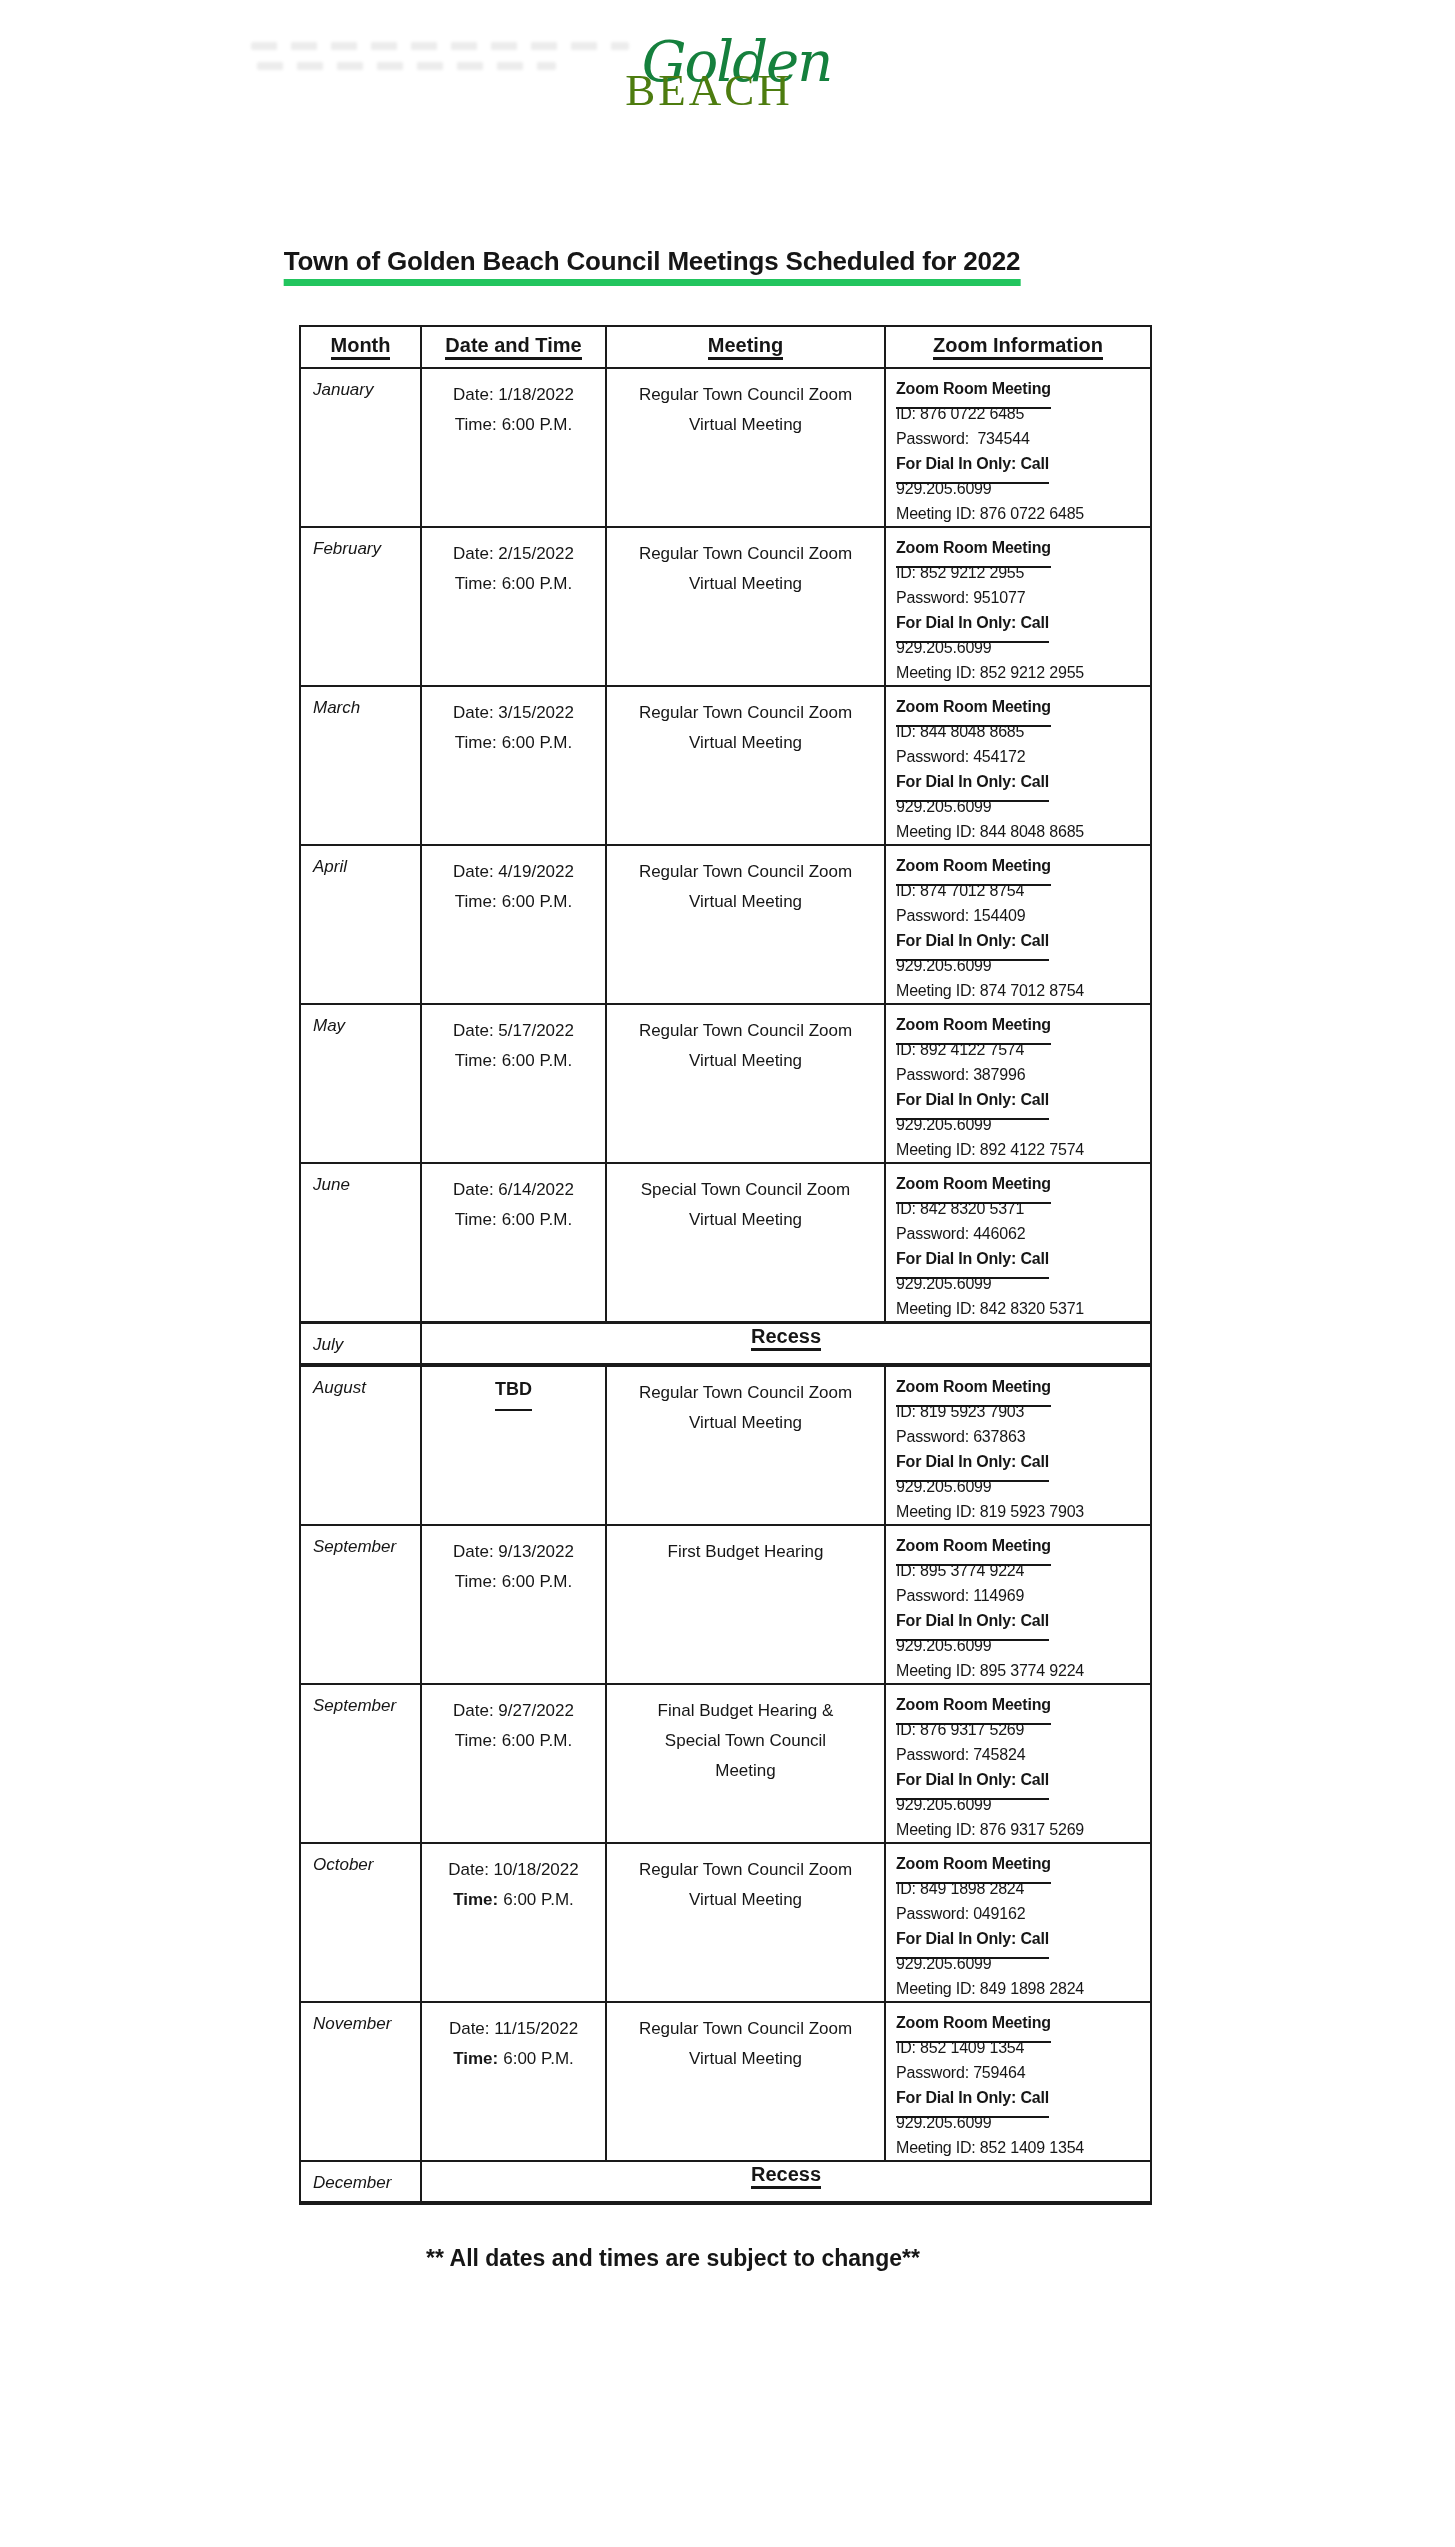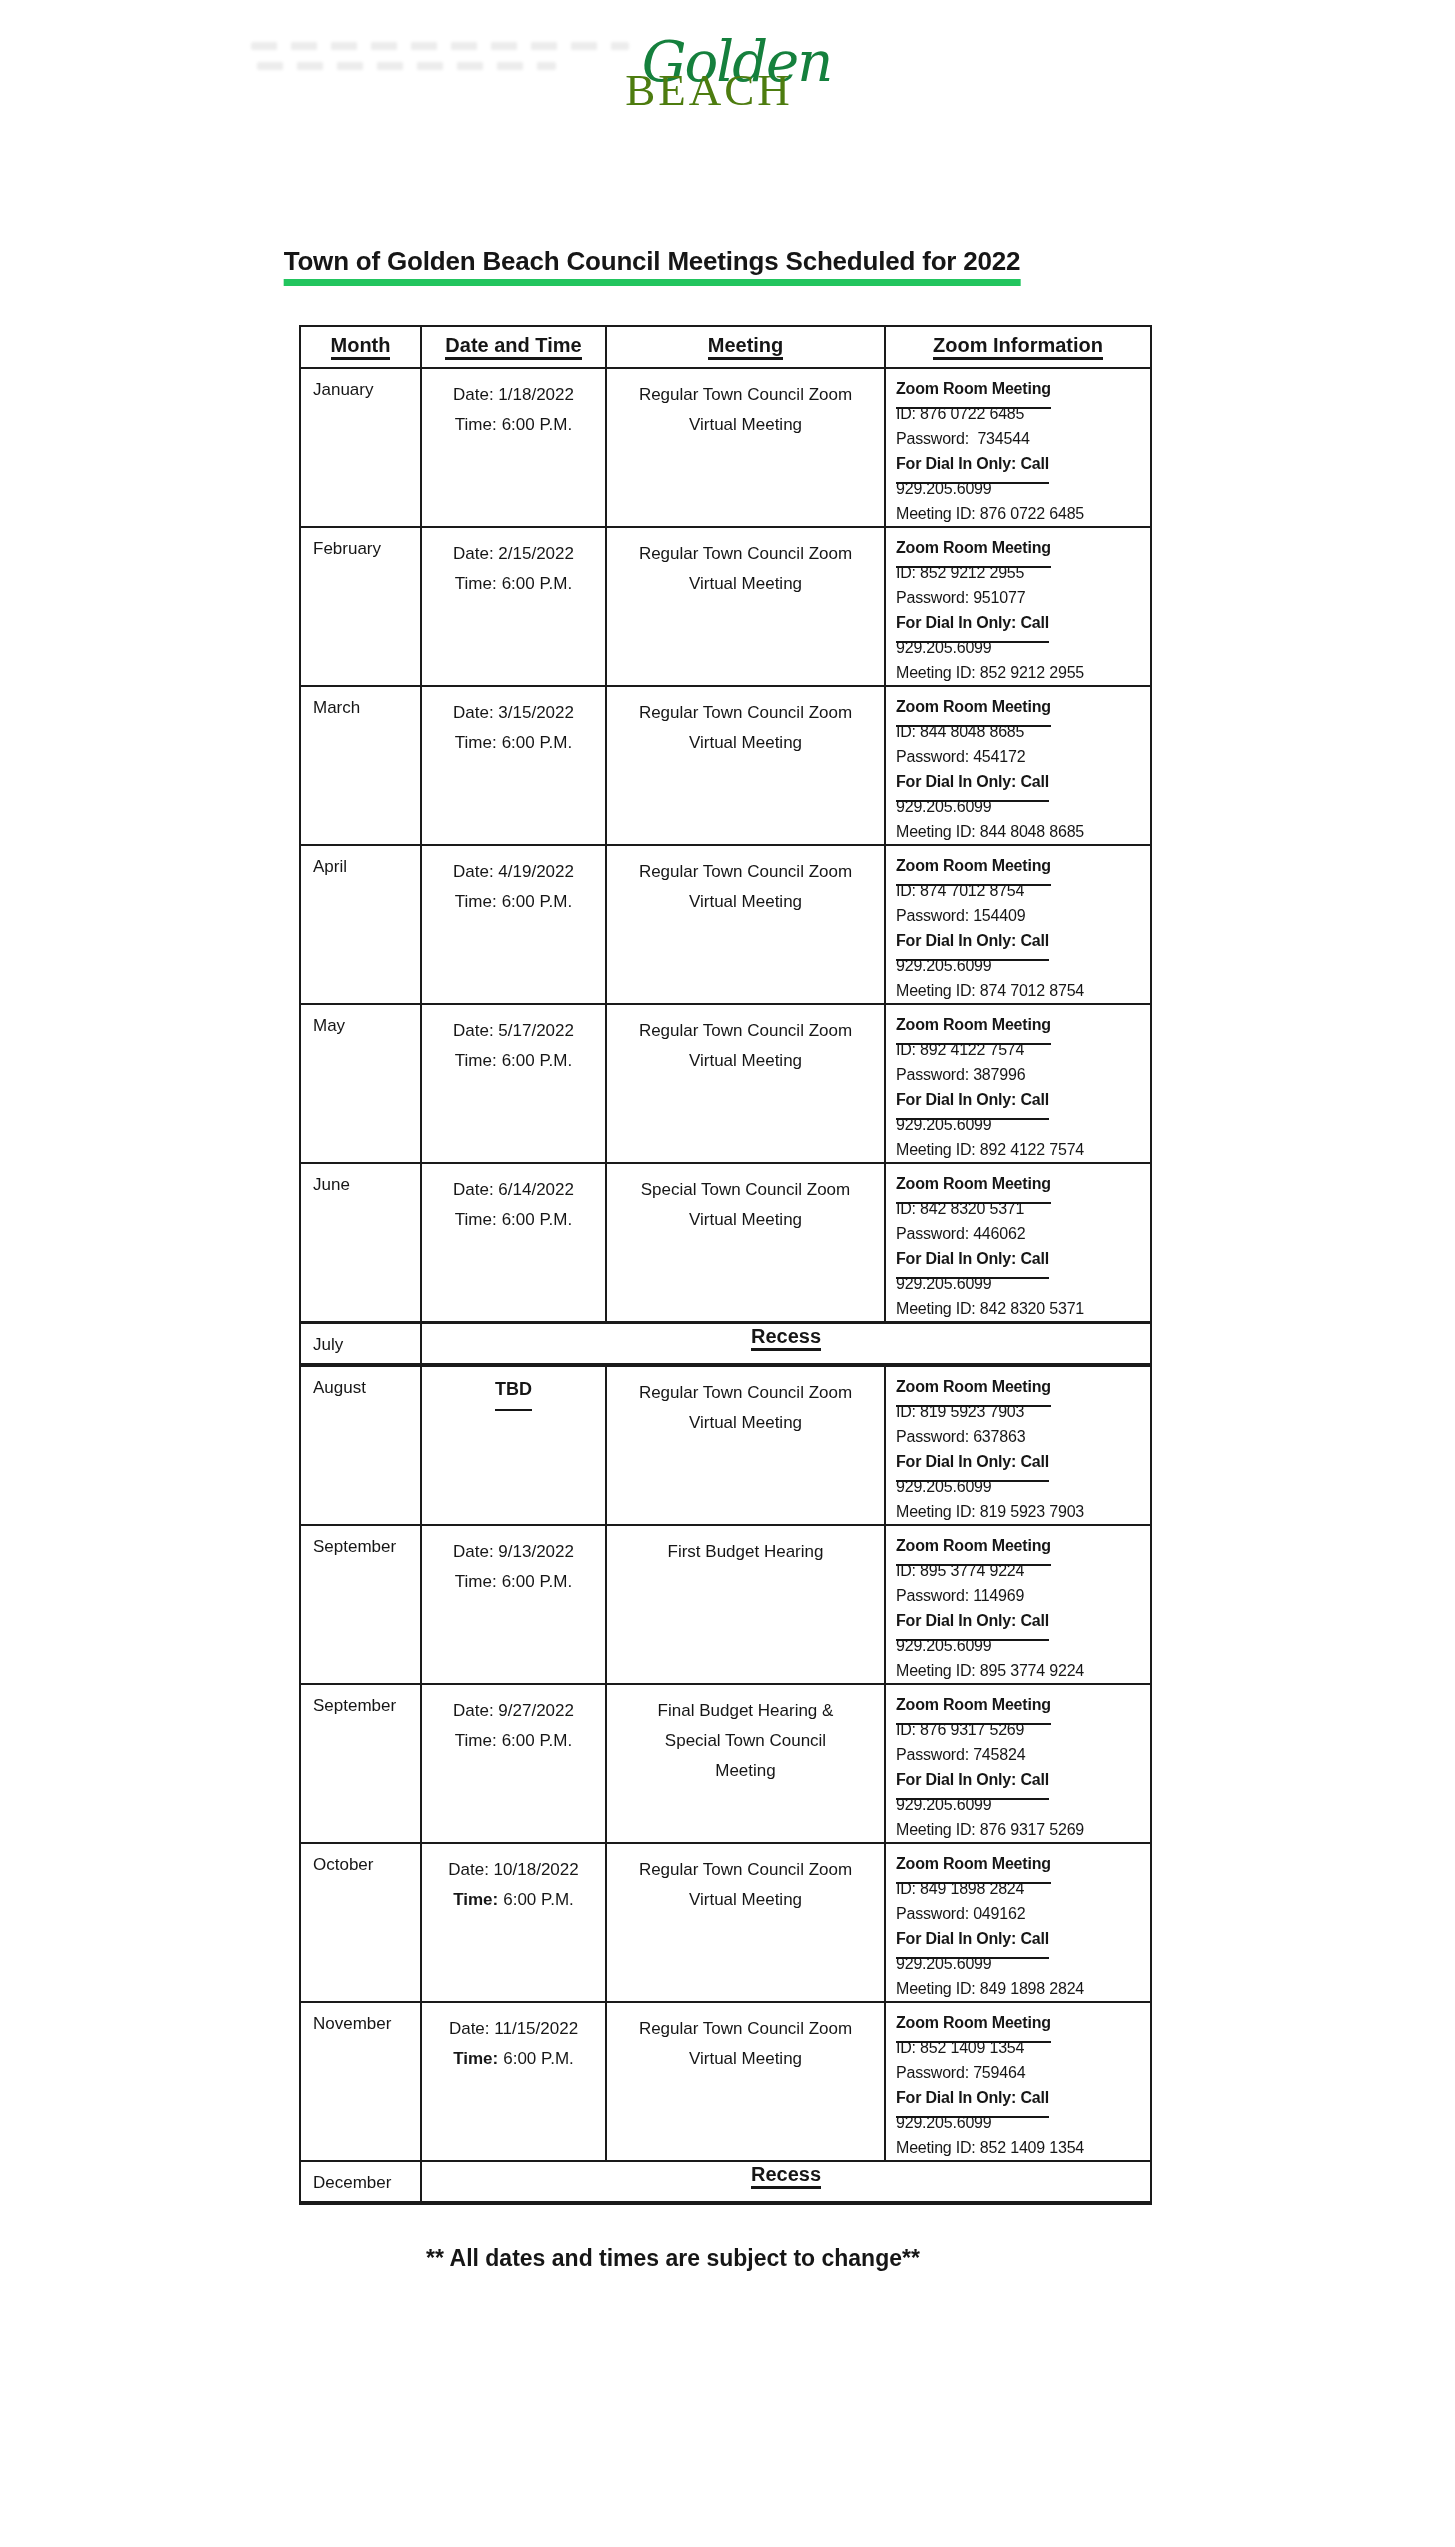--- a/index.html
+++ b/index.html
@@ -37,21 +37,21 @@
   col.c-meeting{width:279px;} col.c-zoom{width:266px;}
 
   tr.h-head{height:42px;} tr.h-std{height:158px;} tr.h-std2{height:159px;} tr.h-sm{height:42px;}
   tr.below-thick td{border-bottom-width:3px;}
   tr.row-recess td{border-bottom-width:4px;}
 
   th{font-size:20px;font-weight:bold;text-align:center;padding-top:7px;}
   .u{border-bottom:2px solid currentColor;padding-bottom:10px;}
   .u-thick{border-bottom:3px solid currentColor;padding-bottom:1px;}
 
-  .cell-month{font-size:17px;padding:11px 4px 0 12px;}
+  .cell-month{font-size:17px;padding:11px 4px 0 12px;font-style:italic;}
   .cell-date{font-size:17px;text-align:center;padding-top:11px;line-height:30px;}
   .time-label{margin-right:5px;}
   .time-label.bold{font-weight:bold;}
   .tbd-wrap{padding-top:11px;text-align:center;font-size:18px;font-weight:bold;}
   .cell-meeting{font-size:17px;text-align:center;padding-top:11px;line-height:30px;border-radius:30px;}
   .cell-zoom{font-size:16px;line-height:25px;padding:7px 6px 0 10px;letter-spacing:-0.2px;}
   .cell-zoom div{white-space:pre-wrap;}
   .zh{font-weight:bold;}
   .cell-recess{text-align:center;vertical-align:middle;font-size:20px;font-weight:bold;
         padding-bottom:4px;}

